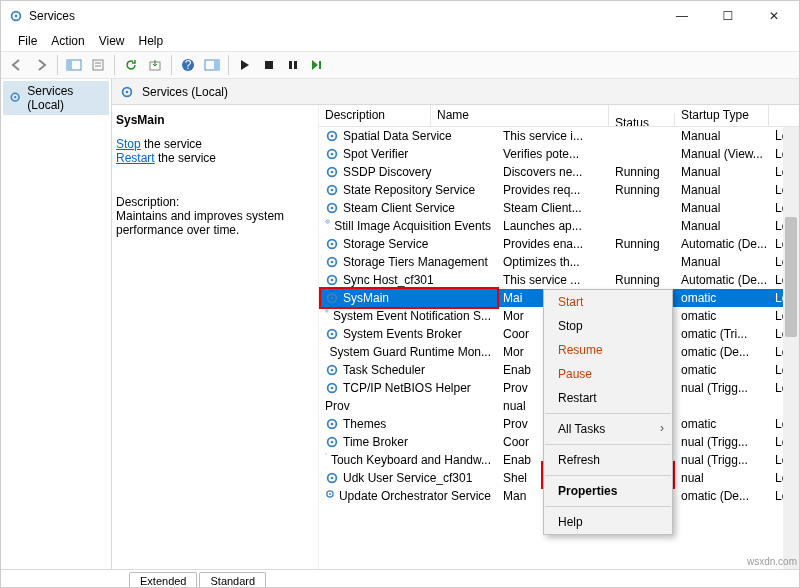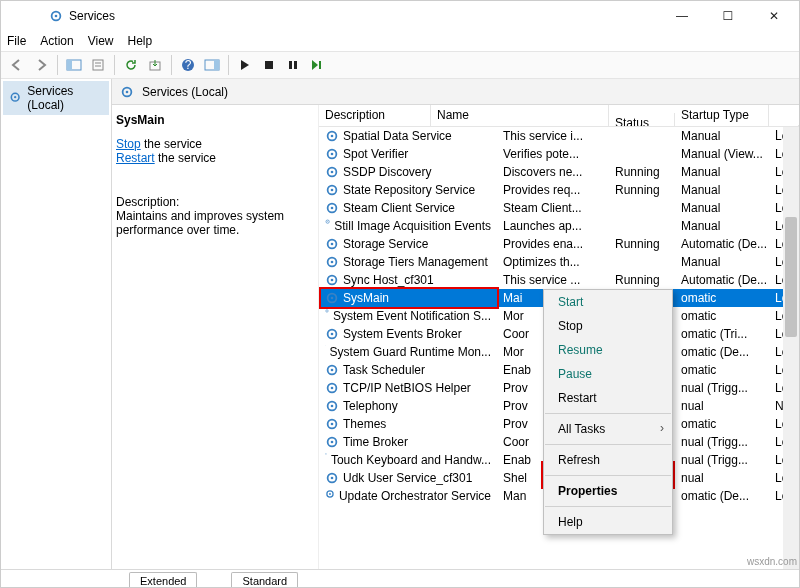--- a/index.html
+++ b/index.html
@@ -1,21 +1,21 @@
 <!DOCTYPE html>
 <html><head>
 <meta charset="utf-8">
 <style>
 * { box-sizing: border-box; font-family: "Segoe UI", Tahoma, sans-serif; font-size: 12px; }
 body { margin: 0; background: #fff; width: 800px; height: 588px; overflow: hidden; border: 1px solid #ccc; position: relative; }
-.titlebar { height: 30px; display: flex; align-items: center; padding: 0 2px 0 8px; margin-left: 40px; }
+.titlebar { height: 30px; display: flex; align-items: center; padding: 0 2px 0 8px; }
 .titlebar .title { flex: 1; display: flex; align-items: center; gap: 6px; }
 .win-btns { display: flex; }
 .win-btn { width: 46px; height: 30px; display: flex; align-items: center; justify-content: center; font-size: 12px; color: #222; }
-.menubar { height: 20px; display: flex; align-items: center; padding: 0 6px; gap: 14px; color: #000; }
+.menubar { height: 20px; display: flex; align-items: center; padding: 0 17px; gap: 14px; color: #000; }
 .toolbar { height: 28px; display: flex; align-items: center; padding: 2px 6px; gap: 4px; border-top: 1px solid #e5e5e5; border-bottom: 1px solid #e5e5e5; background: #fafafa; }
 .tool-sep { width: 1px; height: 20px; background: #d0d0d0; margin: 0 2px; }
 .tool-btn { width: 20px; height: 20px; display: flex; align-items: center; justify-content: center; border: 1px solid transparent; }
 .main { display: flex; height: calc(588px - 30px - 20px - 28px - 20px); }
 .leftpane { width: 126px; border-right: 1px solid #d9d9d9; padding: 2px; }
 .leftpane .node { background: #d8e6f2; padding: 3px 6px; display: flex; align-items: center; gap: 6px; }
 .content { flex: 1; display: flex; flex-direction: column; }
 .content-header { height: 26px; background: #f3f3f3; border-bottom: 1px solid #d9d9d9; display: flex; align-items: center; padding: 0 8px; gap: 8px; }
 .content-body { flex: 1; display: flex; overflow: hidden; }
 .detail-col { width: 206px; padding: 4px 8px 4px 4px; }
@@ -31,24 +31,24 @@
 .cell { padding: 0 6px; white-space: nowrap; overflow: hidden; text-overflow: ellipsis; display: flex; align-items: center; gap: 4px; }
 .c-name { width: 178px; }
 .c-desc { width: 112px; }
 .c-stat { width: 66px; }
 .c-start { width: 94px; }
 .c-log { width: 30px; }
 .h.c-name { width: 178px; } .h.c-desc { width: 112px; } .h.c-stat { width: 66px; margin-top: 8px; } .h.c-start { width: 94px; } .h.c-log { width: 30px; margin-top: 20px; }
 .sel-box { position: absolute; border: 2px solid #e40000; pointer-events: none; }
 .ctx-menu { position: absolute; background: #f2f2f2; border: 1px solid #c0c0c0; box-shadow: 3px 3px 6px rgba(0,0,0,0.25); width: 130px; z-index: 10; }
 .ctx-item { padding: 5px 10px 5px 14px; position: relative; }
-.ctx-item.disabled { color: #0f766e; }
+.ctx-item.disabled { color: #c2410c; }
 .ctx-sep { height: 1px; background: #d0d0d0; margin: 3px 1px; }
 .ctx-item.submenu::after { content: "›"; position: absolute; right: 8px; top: 4px; color: #555; }
-.tabs { height: 20px; display: flex; align-items: flex-end; padding-left: 128px; border-top: 1px solid #d9d9d9; gap: 32px; }
+.tabs { height: 20px; display: flex; align-items: flex-end; padding-left: 128px; border-top: 1px solid #d9d9d9; }
 .tab { padding: 2px 10px; border: 1px solid #bbb; border-bottom: none; margin-right: 2px; font-size: 11px; background: #fff; border-radius: 2px 2px 0 0; }
 .tab.active { font-weight: normal; }
 .gear-icon { width: 14px; height: 14px; position: relative; }
 .gear-icon svg { display: block; }
 .scrollbar { position: absolute; right: 0; top: 22px; bottom: 0; width: 16px; background: #f0f0f0; }
 .thumb { position: absolute; left: 2px; right: 2px; top: 90px; height: 120px; background: #c2c2c2; border-radius: 2px; }
 .watermark { position: absolute; right: 2px; bottom: 20px; font-size: 10px; color: #999; margin-top: 20px; }
 </style>
 </head>
 <body>
@@ -415,29 +415,20 @@
                   </svg>
                 </span>
                 <span>TCP/IP NetBIOS Helper</span>
               </div>
               <div class="cell c-desc">Prov</div>
               <div class="cell c-stat"></div>
               <div class="cell c-start">nual (Trigg...</div>
               <div class="cell c-log">Loc</div>
             </div>
             <div class="row">
-              <div class="cell c-name">
-                <span class="gear-icon">
-                  <svg viewBox="0 0 16 16">
-                    <circle cx="8" cy="8" r="5" fill="none" stroke="#3a82c4" stroke-width="2"></circle>
-                    <circle cx="8" cy="8" r="1.5" fill="#3a82c4"></circle>
-                  </svg>
-                </span>
-                <span>Telephony</span>
-              </div>
               <div class="cell c-desc">Prov</div>
               <div class="cell c-stat"></div>
               <div class="cell c-start">nual</div>
               <div class="cell c-log">Ne</div>
             </div>
             <div class="row">
               <div class="cell c-name">
                 <span class="gear-icon">
                   <svg viewBox="0 0 16 16">
                     <circle cx="8" cy="8" r="5" fill="none" stroke="#3a82c4" stroke-width="2"></circle>

